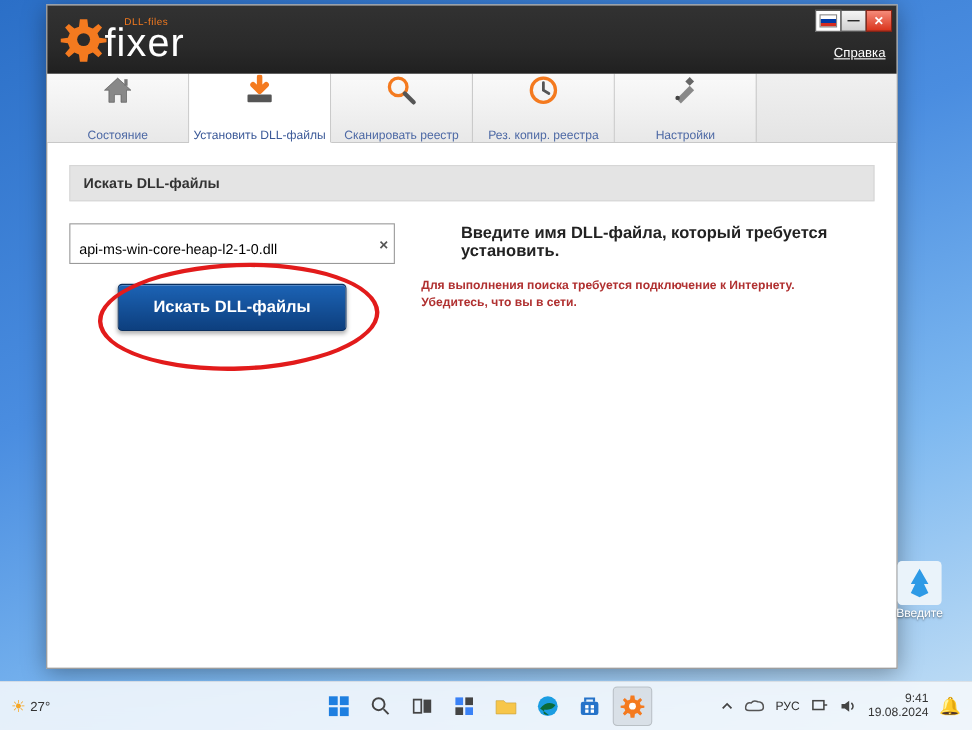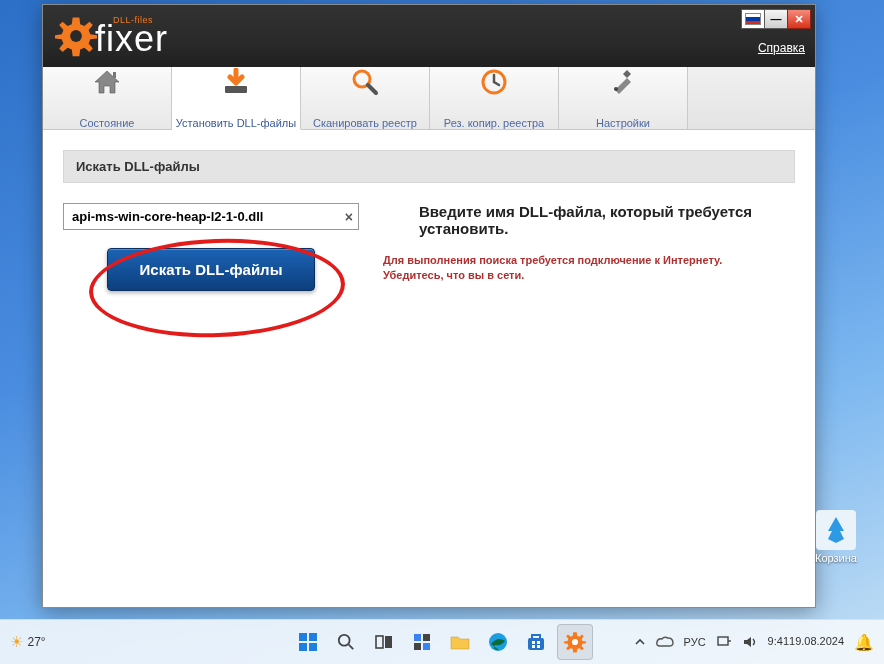--- a/index.html
+++ b/index.html
@@ -170,26 +170,25 @@
     flex-direction: column;
     align-items: stretch;
     position: relative;
   }
   .search-box {
     position: relative;
   }
   .search-input {
     width: 100%;
     box-sizing: border-box;
-    padding: 5px 26px 5px 8px;
+    padding: 15px 26px 5px 8px;
     font-size: 13px;
     border: 1px solid #999;
     background:#fff;
     font-family: inherit;
-    font-weight: bold;
   }
   .clear-x {
     position: absolute;
     right: 6px;
     top: 50%;
     transform: translateY(-50%);
     font-size: 14px;
     color: #555;
     cursor: pointer;
     font-weight: bold;
@@ -309,20 +308,21 @@
     margin-left: auto;
     display: flex;
     align-items: center;
     gap: 10px;
     margin-right: 10px;
     font-size: 11px;
     color: #333;
   }
   .tray .clock {
     display:flex;
+    flex-direction:column;
     align-items:flex-end;
     line-height:1.2;
     cursor:pointer;
   }
   .tray-icon {
     cursor:pointer;
     display:flex;
     align-items:center;
   }
 
@@ -433,21 +433,21 @@
     </div>
   </div>
 </div>
 
 <div class="recycle">
   <div class="recycle-icon">
     <svg width="28" height="30" viewBox="0 0 28 30">
         <path d="M14 2 L22 16 L18 16 L22 24 L14 28 L6 24 L10 16 L6 16 Z" fill="#2e9ae6"></path>
       </svg>
   </div>
-  <span>Корзина</span>
+  <span>Введите</span>
 </div>
 
 <div class="taskbar">
   <div class="weather">
     <span class="weather-icon">☀</span>
     <span>27°</span>
   </div>
 
   <div class="task-center">
     <div class="task-btn">

